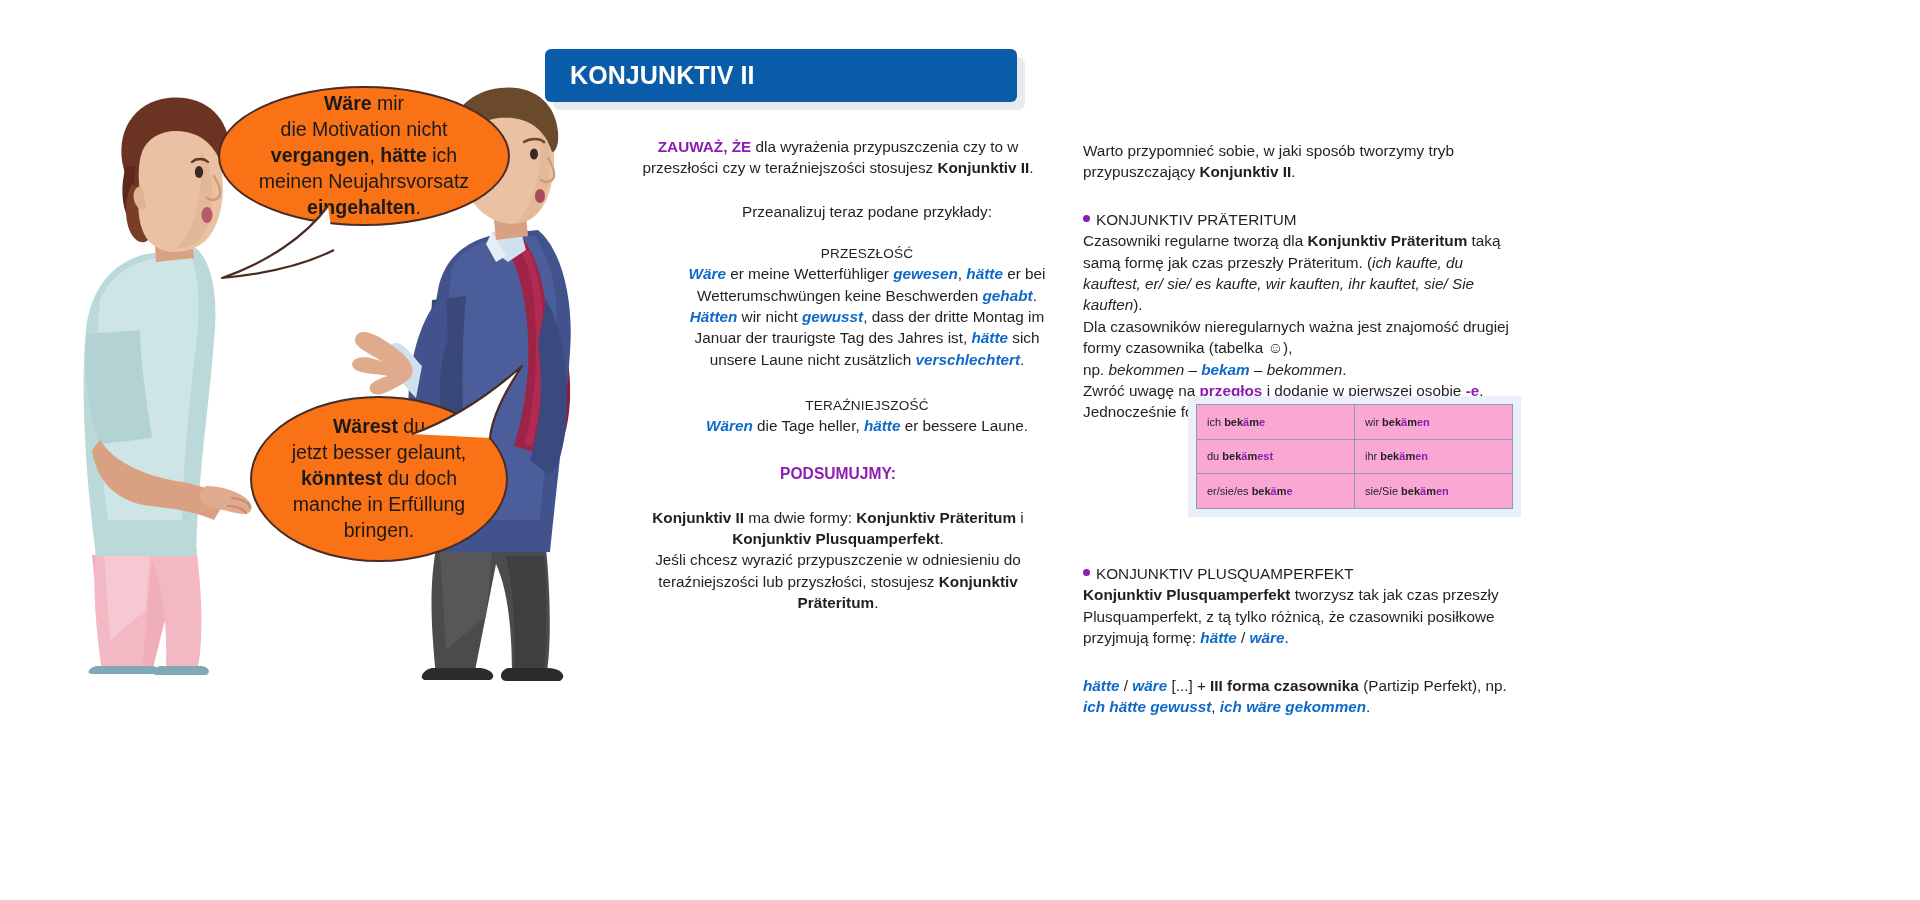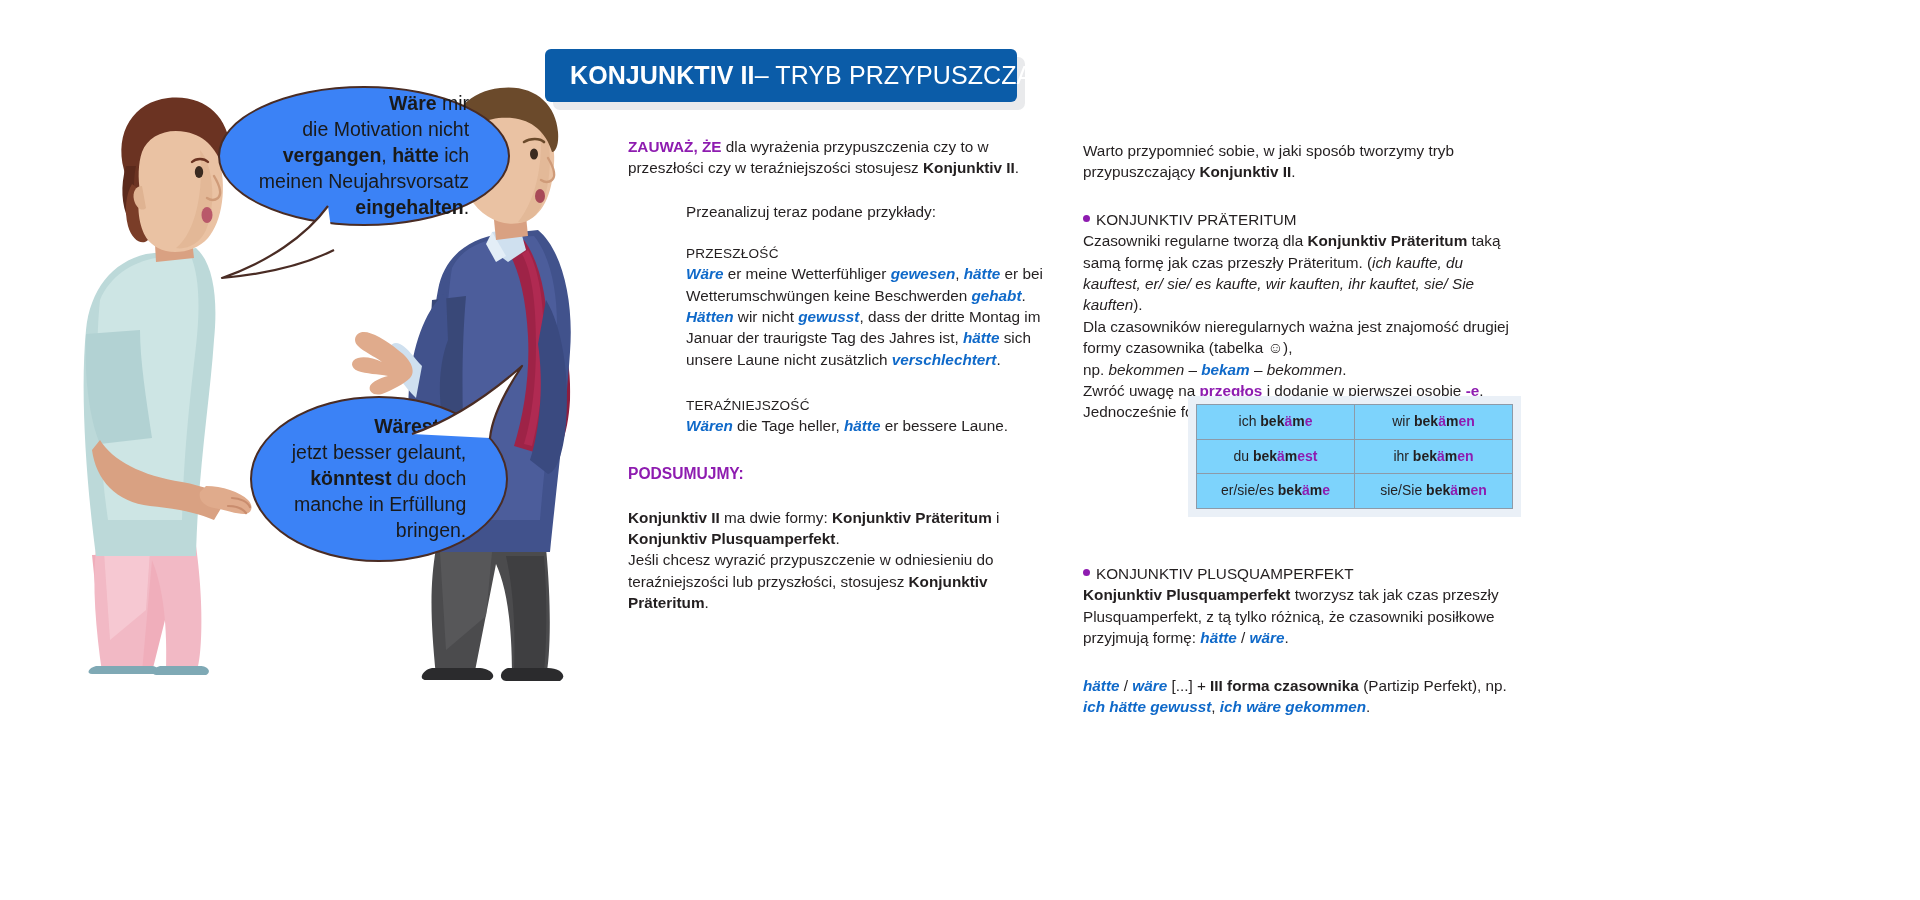--- a/index.html
+++ b/index.html
@@ -13,23 +13,23 @@
     position:relative;
   }
 
   
   #illustration { position:absolute; left:0; top:0; width:740px; height:900px; }
 
   
   .bubble {
     position:absolute;
     border:2.2px solid #4a2c24;
-    background:#3b82f6;
+    background:#f97316;
     border-radius:50%;
-    text-align:right;
+    text-align:center;
     line-height:1.33;
     font-size:19.5px;
     color:#1a1a1a;
     display:flex; align-items:center; justify-content:center;
     padding:16px 22px;
     z-index:6;
   }
 
   #bubble-1 { left:218px; top:86px; width:292px; height:140px; }
   #bubble-2 { left:250px; top:396px; width:258px; height:166px; }
@@ -49,21 +49,21 @@
     display:flex; align-items:center;
     padding-left:25px;
     color:#ffffff; z-index:3;
     font-size:25px; letter-spacing:.1px;
     white-space:nowrap;
   }
   #title-banner .t-strong { font-weight:700; }
   #title-banner .t-light { font-weight:400; }
 
   
-  #col-mid   { position:absolute; left:628px;  top:136px; width:420px; }
+  #col-mid   { position:absolute; left:628px;  top:136px; width:420px;text-align:center; }
   #col-right { position:absolute; left:1083px; top:140px; width:438px; }
 
   .p { font-size:15.3px; line-height:1.40; margin:0 0 0 0; color:#231f20; }
   .sp-22 { height:22px; }
   .sp-26 { height:26px; }
 
   .indent { margin-left:58px; }
 
   b, .b { font-weight:700; }
   .purple { color:#8e1cb0; font-weight:700; }
@@ -81,23 +81,22 @@
   #table-wrap {
     position:absolute; left:1188px; top:396px;
     width:333px; height:121px;
     background:#eaf0f7;
     padding:8px;
     z-index:4;
   }
   table.conj {
     width:100%; height:100%;
     border-collapse:collapse;
-    background:#7dd3fc;
-    font-size:14px;
-    text-align:center;
+    background:#f9a8d4;
+    font-size:11px;
   }
   table.conj td {
     border:1px solid #8d9aa8;
     padding:4px 10px;
     line-height:1.1;
     white-space:nowrap;
   }
   table.conj td.r { width:50%; }
   .hl { color:#8e1cb0; font-weight:700; }
 </style>
@@ -242,21 +241,20 @@
     <span>jetzt besser gelaunt,</span><br>
     <span class="b">könntest</span><span> du doch</span><br>
     <span>manche in Erfüllung</span><br>
     <span>bringen.</span>
   </div>
 </div>
 
 <div id="title-banner-shadow"></div>
 <div id="title-banner">
   <span class="t-strong">KONJUNKTIV II</span>
-    <span class="t-light"> – TRYB PRZYPUSZCZAJĄCY</span>
 </div>
 
 <div id="col-mid">
 
   <p class="p"><span class="purple">ZAUWAŻ, ŻE</span><span> dla wyrażenia przypuszczenia czy to w przeszłości czy w teraźniejszości stosujesz </span><b>Konjunktiv II</b><span>.</span></p>
 
   <div class="sp-22"></div>
 
   <p class="p indent">Przeanalizuj teraz podane przykłady:</p>
 

